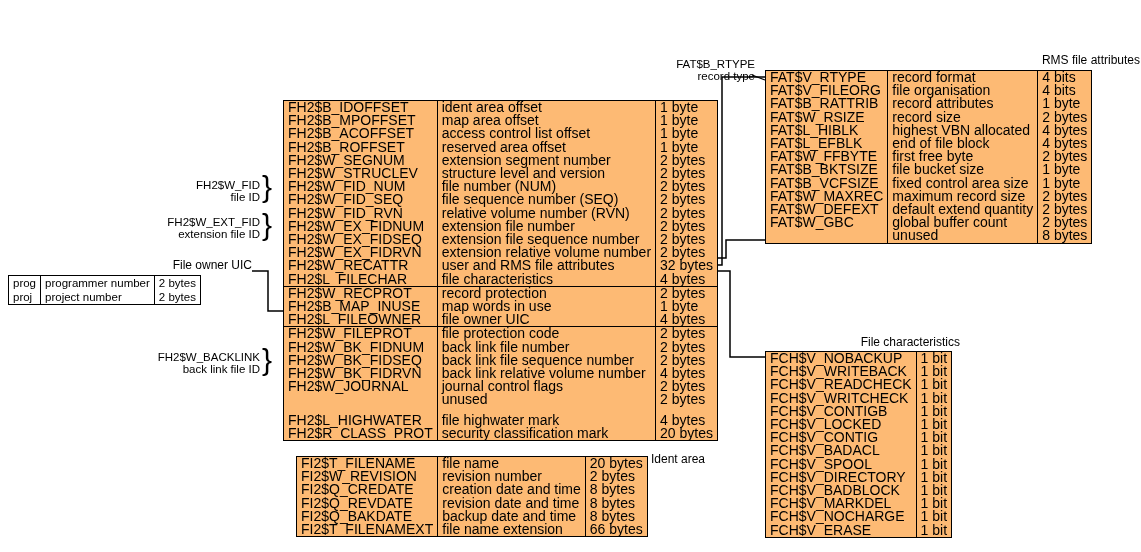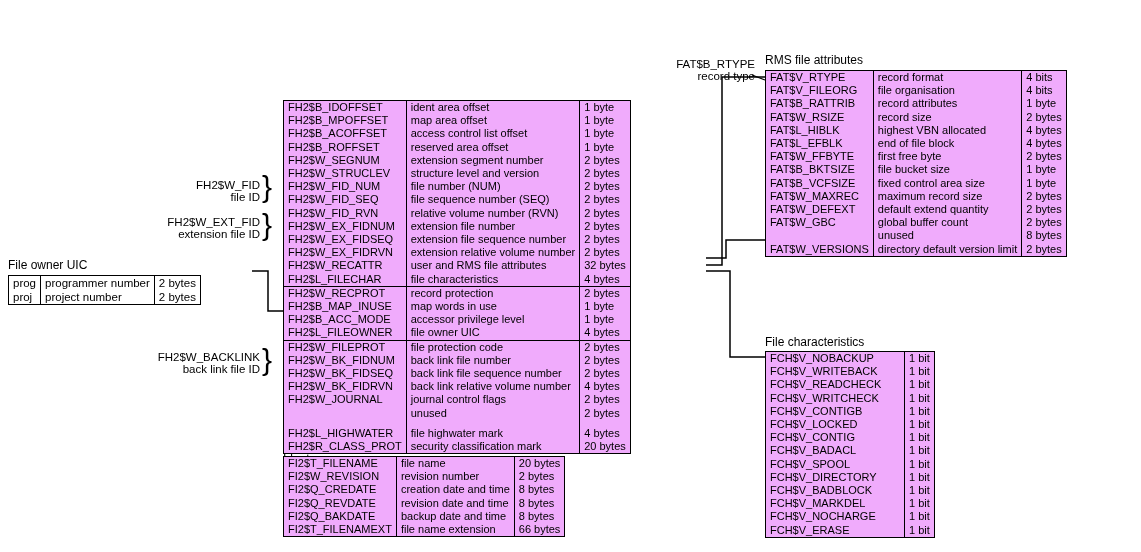--- a/index.html
+++ b/index.html
@@ -14,33 +14,33 @@
   }
   #canvas {
     position: relative;
     width: 1141px;
     height: 552px;
     overflow: hidden;
   }
   .abs { position: absolute; }
   .title {
     font-size: 12px;
-    text-align: left;
+    text-align: right;
     white-space: nowrap;
   }
   .label-right {
     font-size: 11.5px;
     white-space: nowrap;
     text-align: right;
   }
   table.fields {
     border-collapse: collapse;
     border: 1.5px solid #000;
-    background: #f0abfc;
-    font-size: 11px;
+    background: #fdba74;
+    font-size: 14px;
   }
   table.fields td {
     padding: 0px 4px 0px 4px;
     white-space: nowrap;
     line-height: 13.2px;
     vertical-align: top;
   }
   table.fields td.c1 { border-right: 1.5px solid #000; }
   table.fields td.c2 { border-right: 1.5px solid #000; }
   table.fields td.c3 { }
@@ -171,25 +171,20 @@
             <td class="c1">FH2$W_RECPROT</td>
             <td class="c2">record protection</td>
             <td class="c3">2 bytes</td>
           </tr>
         <tr>
             <td class="c1">FH2$B_MAP_INUSE</td>
             <td class="c2">map words in use</td>
             <td class="c3">1 byte</td>
           </tr>
         <tr>
-            <td class="c1">FH2$B_ACC_MODE</td>
-            <td class="c2">accessor privilege level</td>
-            <td class="c3">1 byte</td>
-          </tr>
-        <tr>
             <td class="c1">FH2$L_FILEOWNER</td>
             <td class="c2">file owner UIC</td>
             <td class="c3">4 bytes</td>
           </tr>
 
         <tr class="sep">
             <td class="c1">FH2$W_FILEPROT</td>
             <td class="c2">file protection code</td>
             <td class="c3">2 bytes</td>
           </tr>
@@ -231,21 +226,21 @@
         <tr>
             <td class="c1">FH2$R_CLASS_PROT</td>
             <td class="c2">security classification mark</td>
             <td class="c3">20 bytes</td>
           </tr>
       </tbody>
     </table>
   </div>
 
   <div class="abs title" style="left:283px; top:452px; width:422px;">Ident area</div>
-  <div class="abs" style="left:283px; top:456px;border-radius:8px;">
+  <div class="abs" style="left:296px; top:456px;border-radius:8px;">
     <table class="fields">
       <tbody>
         <tr>
             <td class="c1">FI2$T_FILENAME</td>
             <td class="c2">file name</td>
             <td class="c3">20 bytes</td>
           </tr>
         <tr>
             <td class="c1">FI2$W_REVISION</td>
             <td class="c2">revision number</td>
@@ -337,25 +332,20 @@
         <tr>
             <td class="c1">FAT$W_GBC</td>
             <td class="c2">global buffer count</td>
             <td class="c3">2 bytes</td>
           </tr>
         <tr>
             <td class="c1"></td>
             <td class="c2">unused</td>
             <td class="c3">8 bytes</td>
           </tr>
-        <tr>
-            <td class="c1">FAT$W_VERSIONS</td>
-            <td class="c2">directory default version limit</td>
-            <td class="c3">2 bytes</td>
-          </tr>
       </tbody>
     </table>
   </div>
 
   <div class="abs title" style="left:765px; top:335px; width:195px;">File characteristics</div>
   <div class="abs" style="left:765px; top:351px;">
     <table class="fields">
       <tbody>
         <tr>
             <td class="c1" style="min-width:130px">FCH$V_NOBACKUP</td>

